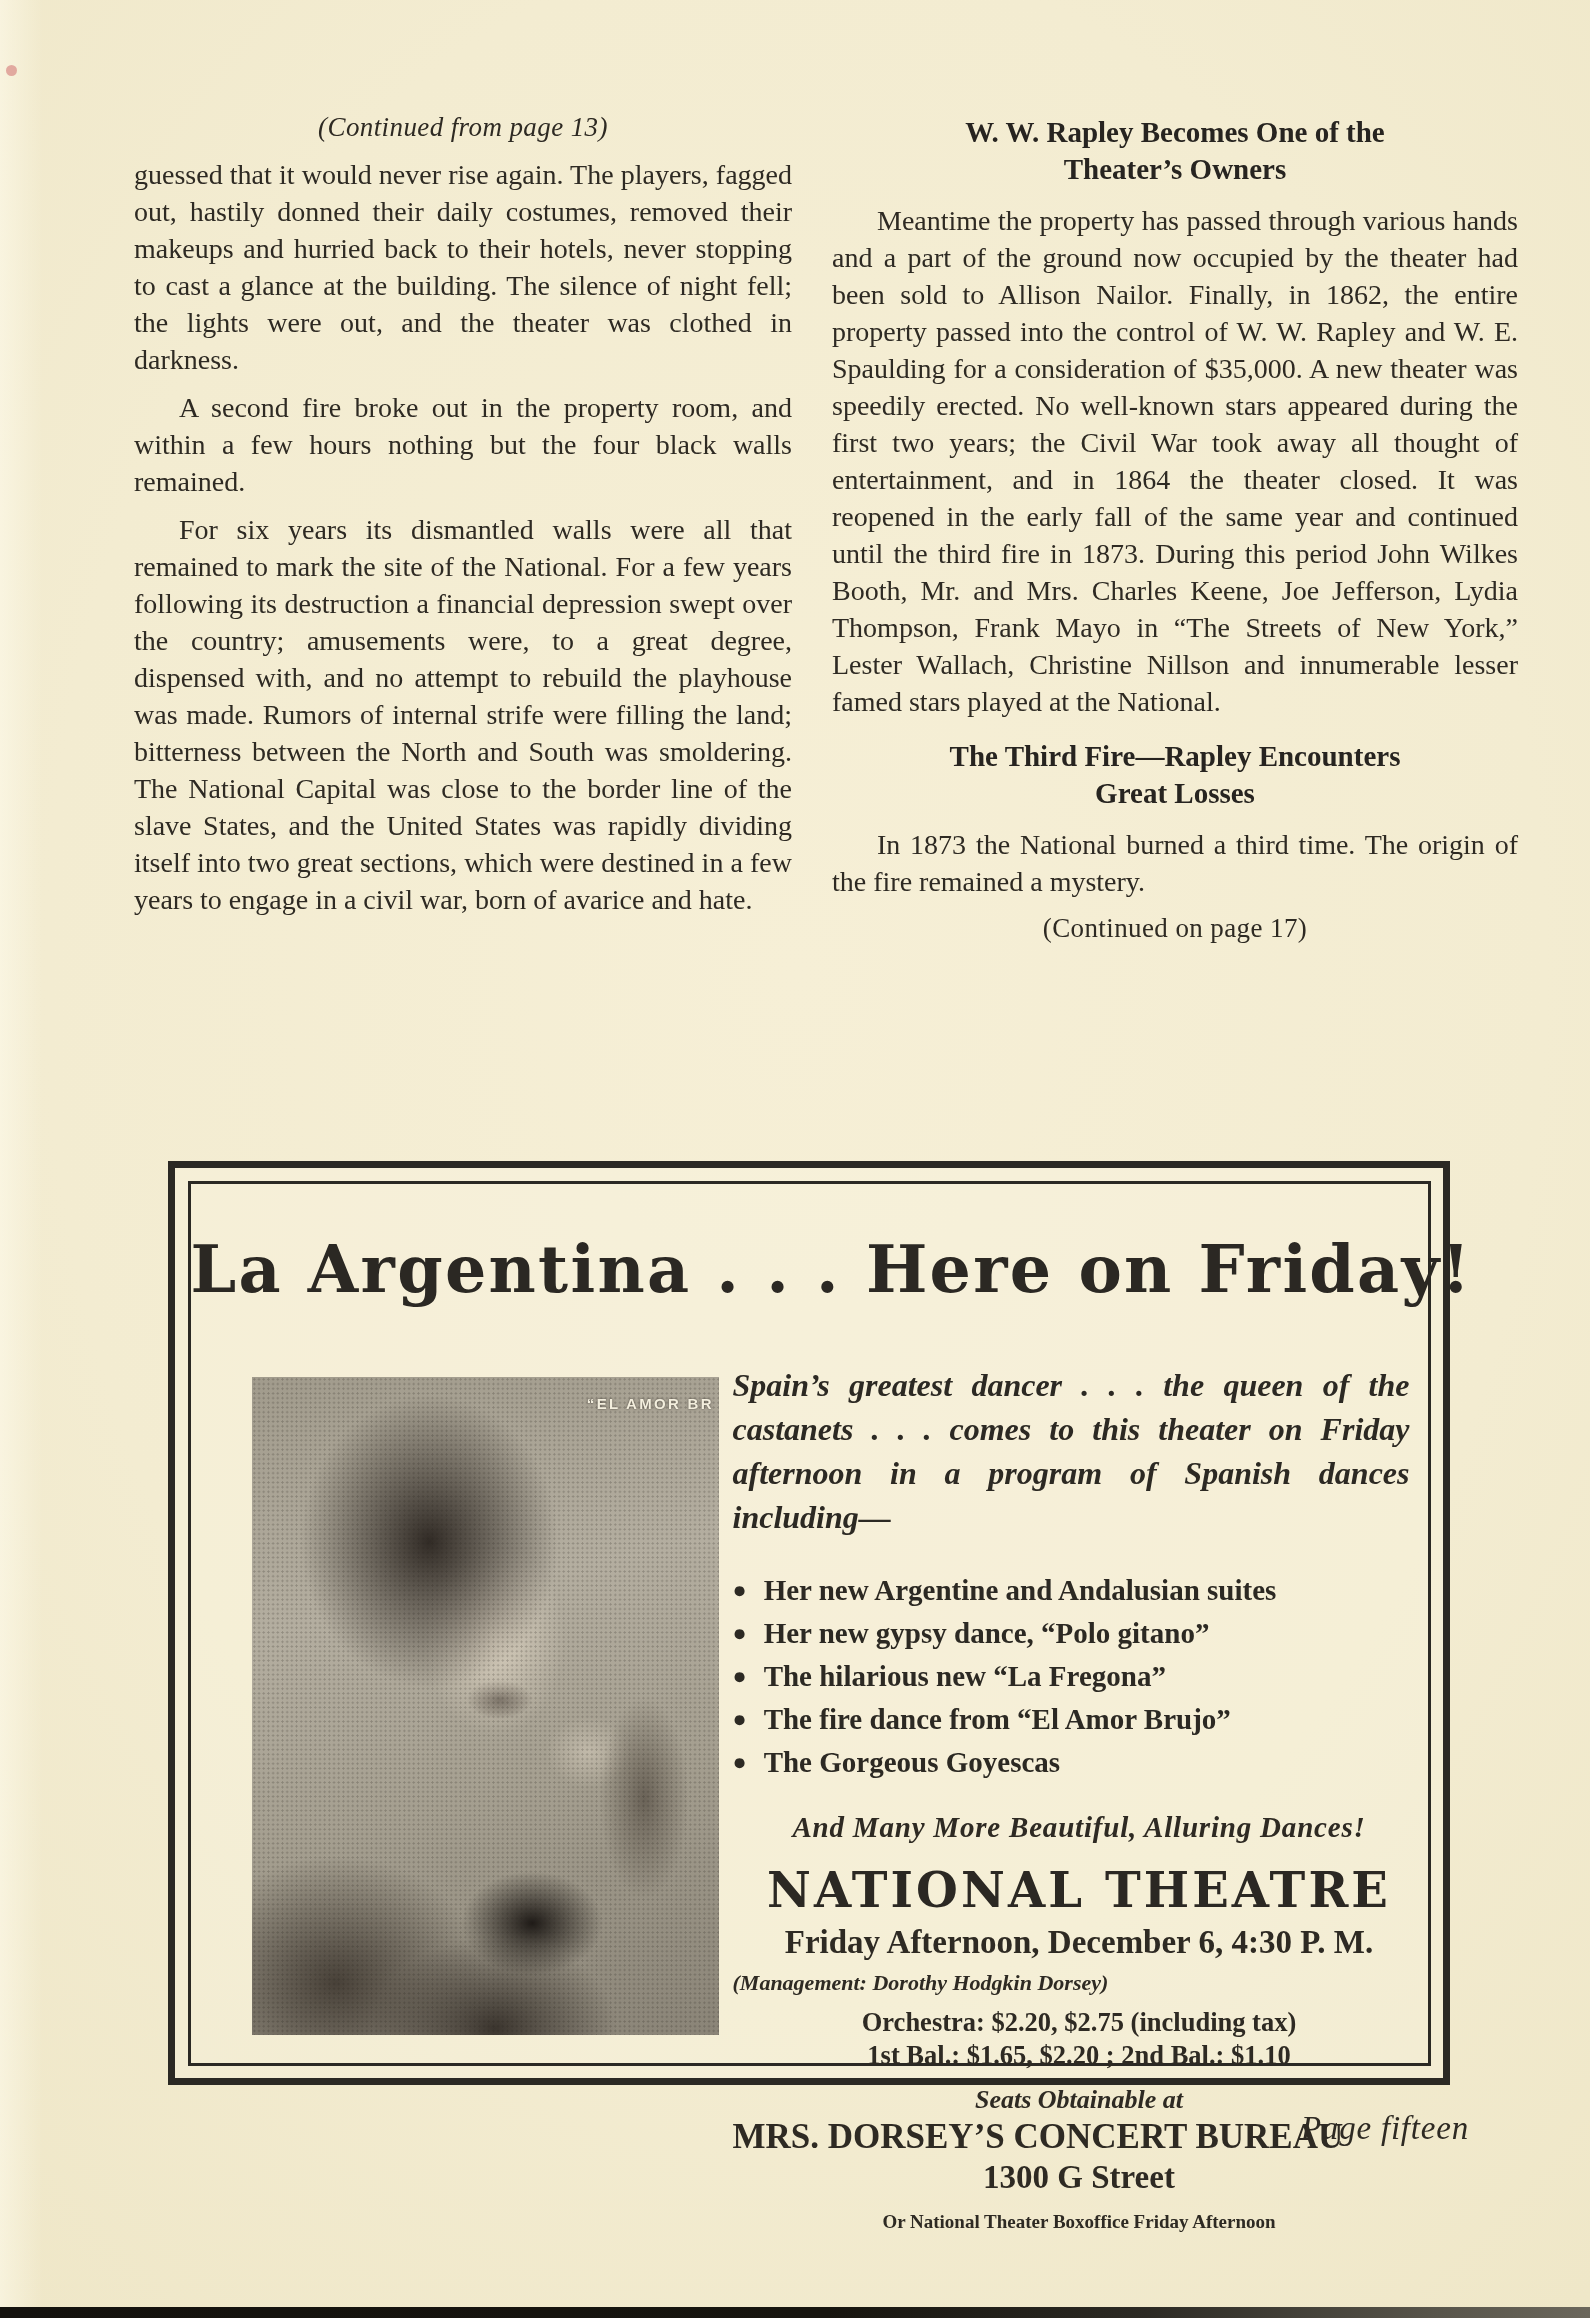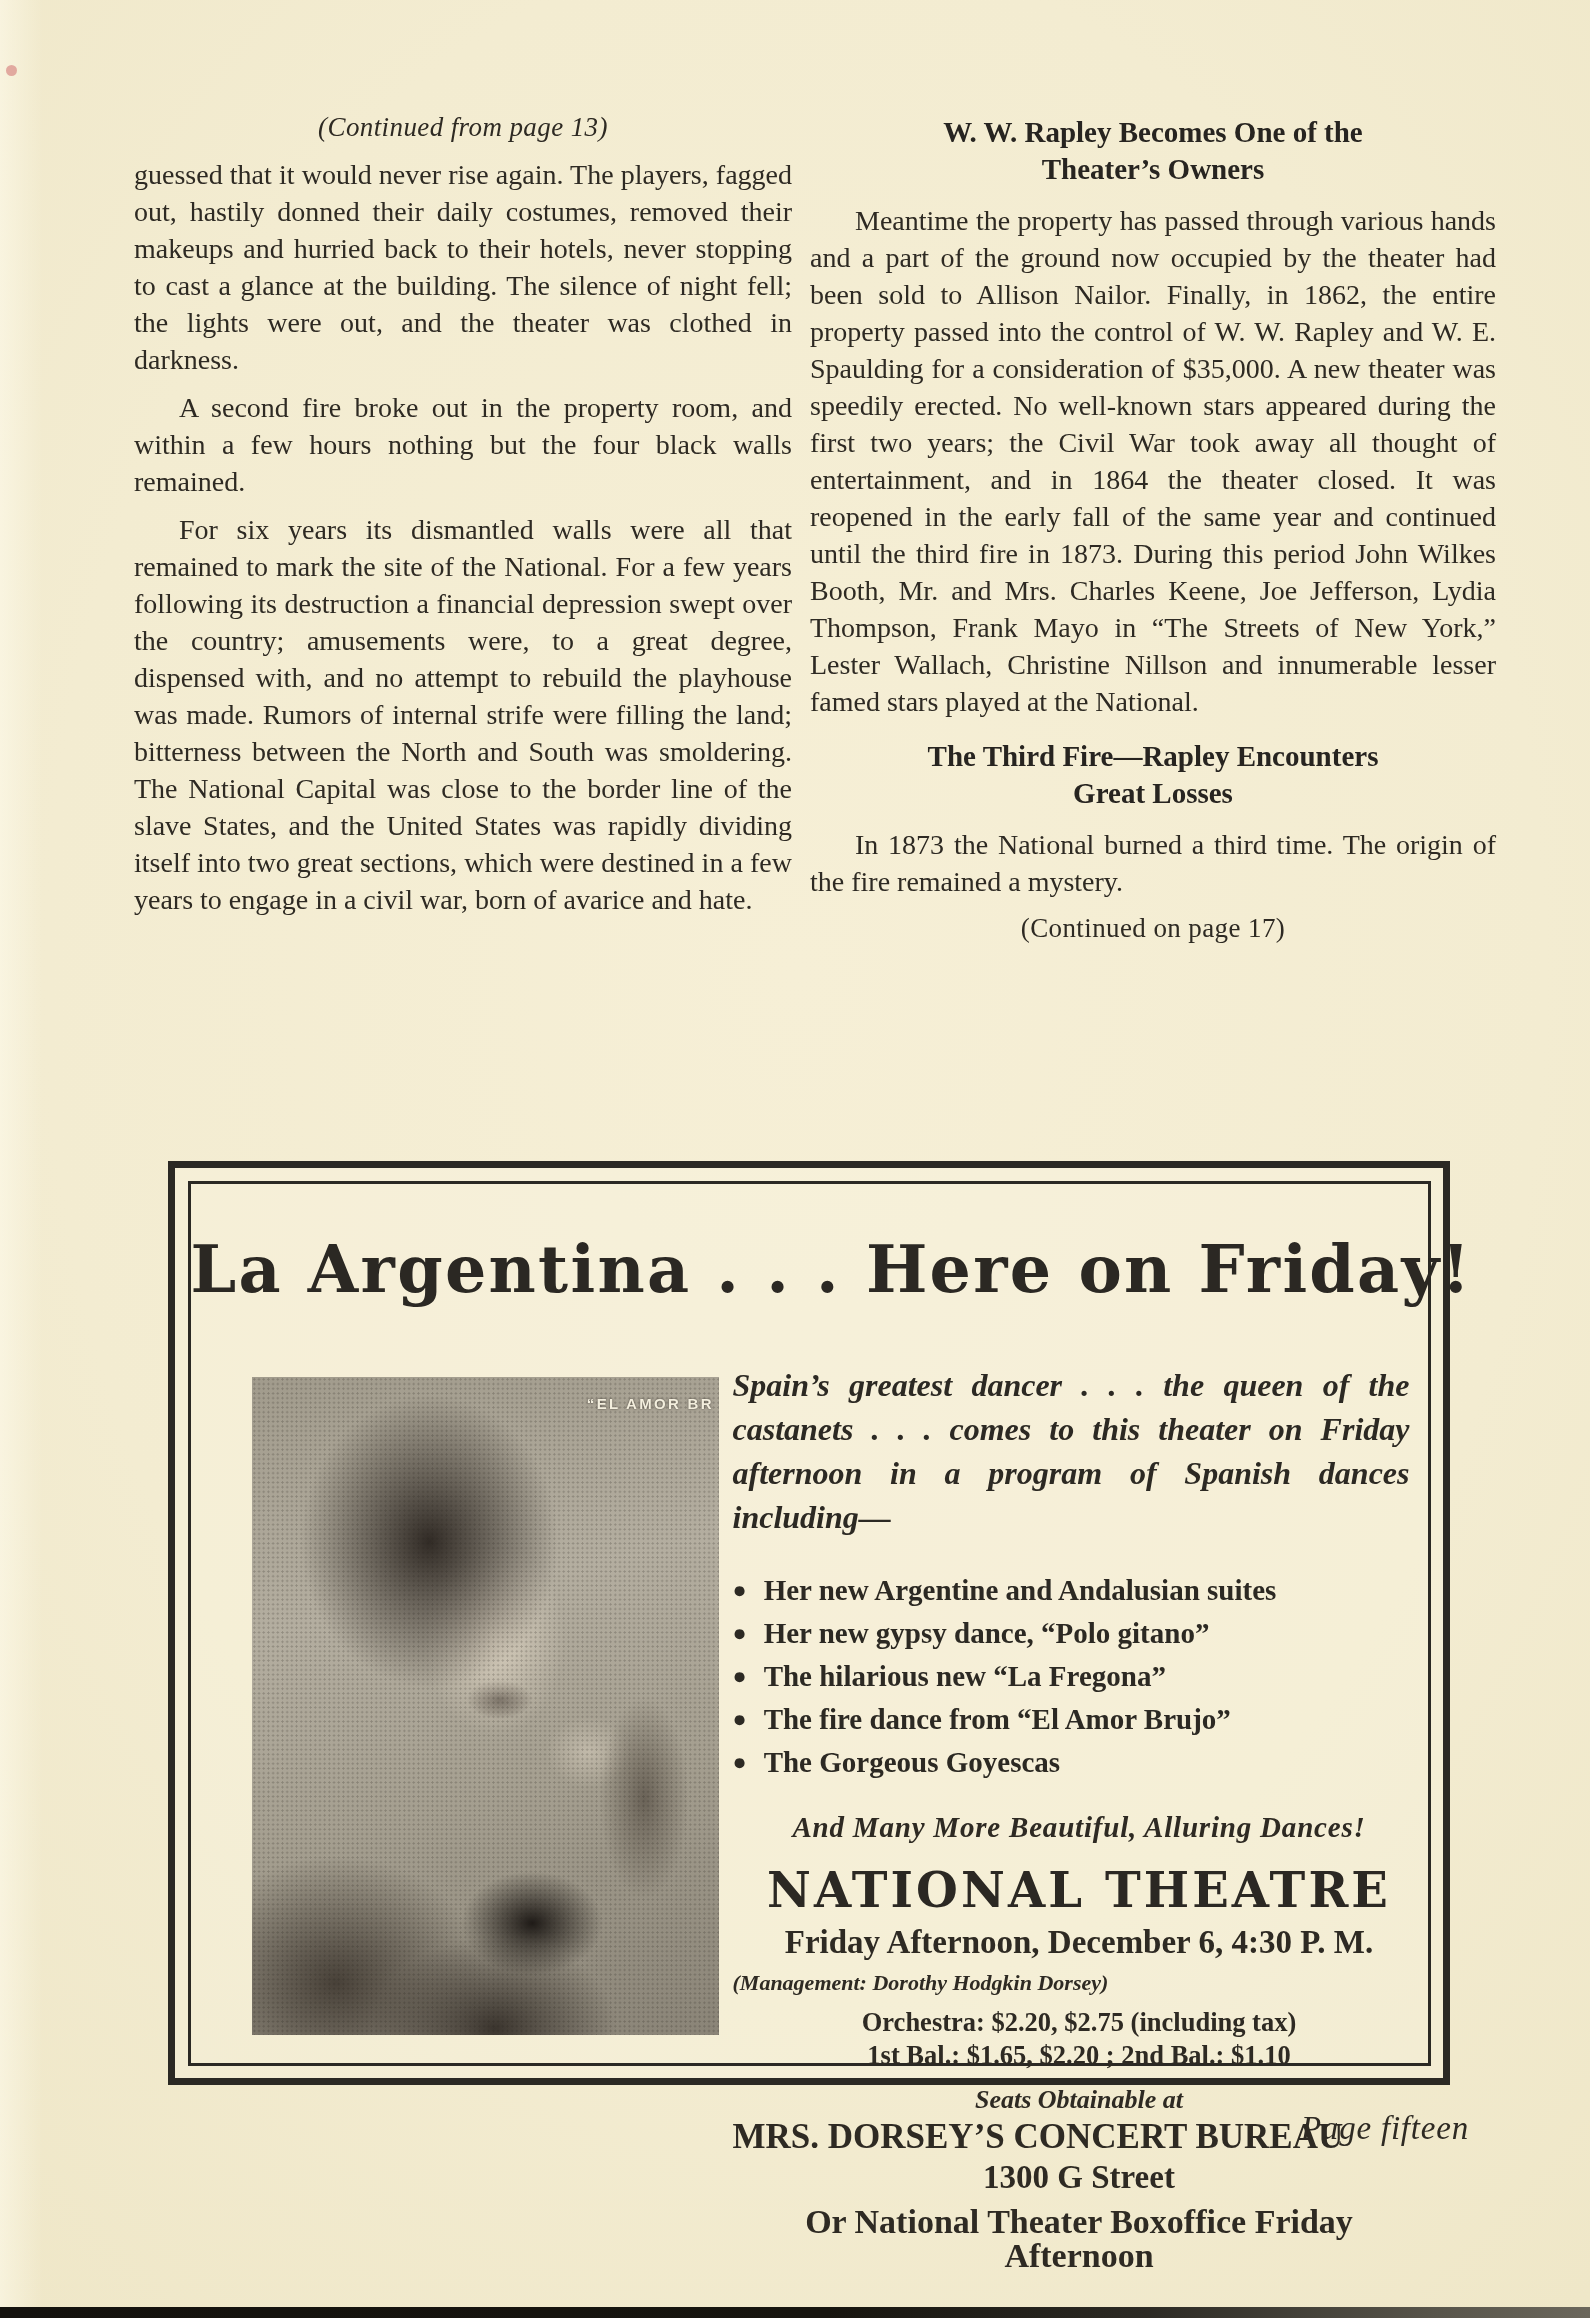--- a/index.html
+++ b/index.html
@@ -9,21 +9,21 @@
     background:
       linear-gradient(90deg, rgba(255,252,238,.55) 0px, rgba(255,252,238,0) 43px),
       radial-gradient(ellipse 1247px 1714px at 50% 42%, #f6efd6 0%, #f3ecd1 60%, #efe7c8 100%);
     overflow:hidden;
     font-family:"Liberation Serif","DejaVu Serif",serif;
     color:#2e2a23;
   }
   
   .col{position:absolute;text-align:justify;}
   .col-left{left:134px;top:109px;width:658px;}
-  .col-right{left:810px;top:114px;width:686px;}
+  .col-right{left:832px;top:114px;width:686px;}
   .continued{
     font-style:italic;text-align:center;font-size:27px;line-height:36px;
     margin-bottom:11px;letter-spacing:0.4px;
   }
   .body-par{
     font-size:28px;line-height:37px;margin:8px 0 11px 0;
     text-align:justify;
   }
   .body-par.indent{text-indent:45px;}
   .article-heading{
@@ -101,21 +101,21 @@
   .ad-mgmt{text-align:left;font-weight:bold;font-style:italic;font-size:22px;line-height:34px;margin-bottom:6.2px;}
   .ad-price{text-align:center;font-weight:bold;font-size:26.5px;line-height:33px;white-space:nowrap;}
   .ad-seats{text-align:center;font-weight:bold;font-style:italic;font-size:26px;line-height:33px;margin-top:11px;}
   .ad-bureau{text-align:left;font-weight:bold;font-size:35px;line-height:42px;white-space:nowrap;}
   .ad-address{text-align:center;font-weight:bold;font-size:33px;line-height:39px;margin-bottom:7.8px;}
   .ad-storetel{
     display:flex;justify-content:space-between;align-items:baseline;
     font-weight:bold;font-size:26.5px;line-height:33px;
     margin-left:-22px;
   }
-  .ad-boxoffice{text-align:center;font-weight:bold;font-size:34px;line-height:34px;}
+  .ad-boxoffice{text-align:center;font-weight:bold;font-size:19px;line-height:34px;}
   
   .page-num{
     position:absolute;right:122px;top:2110px;
     font-style:italic;font-size:33px;color:#2e2a23;letter-spacing:0.8px;
   }
   .bottom-strip{
     position:absolute;left:0;right:0;bottom:0;height:11.7px;
     background:linear-gradient(90deg,#14120e 0%,#17150f 52%,#2c2a24 72%,#57544a 90%,#6b675c 100%);
   }
   .scan-dot{

